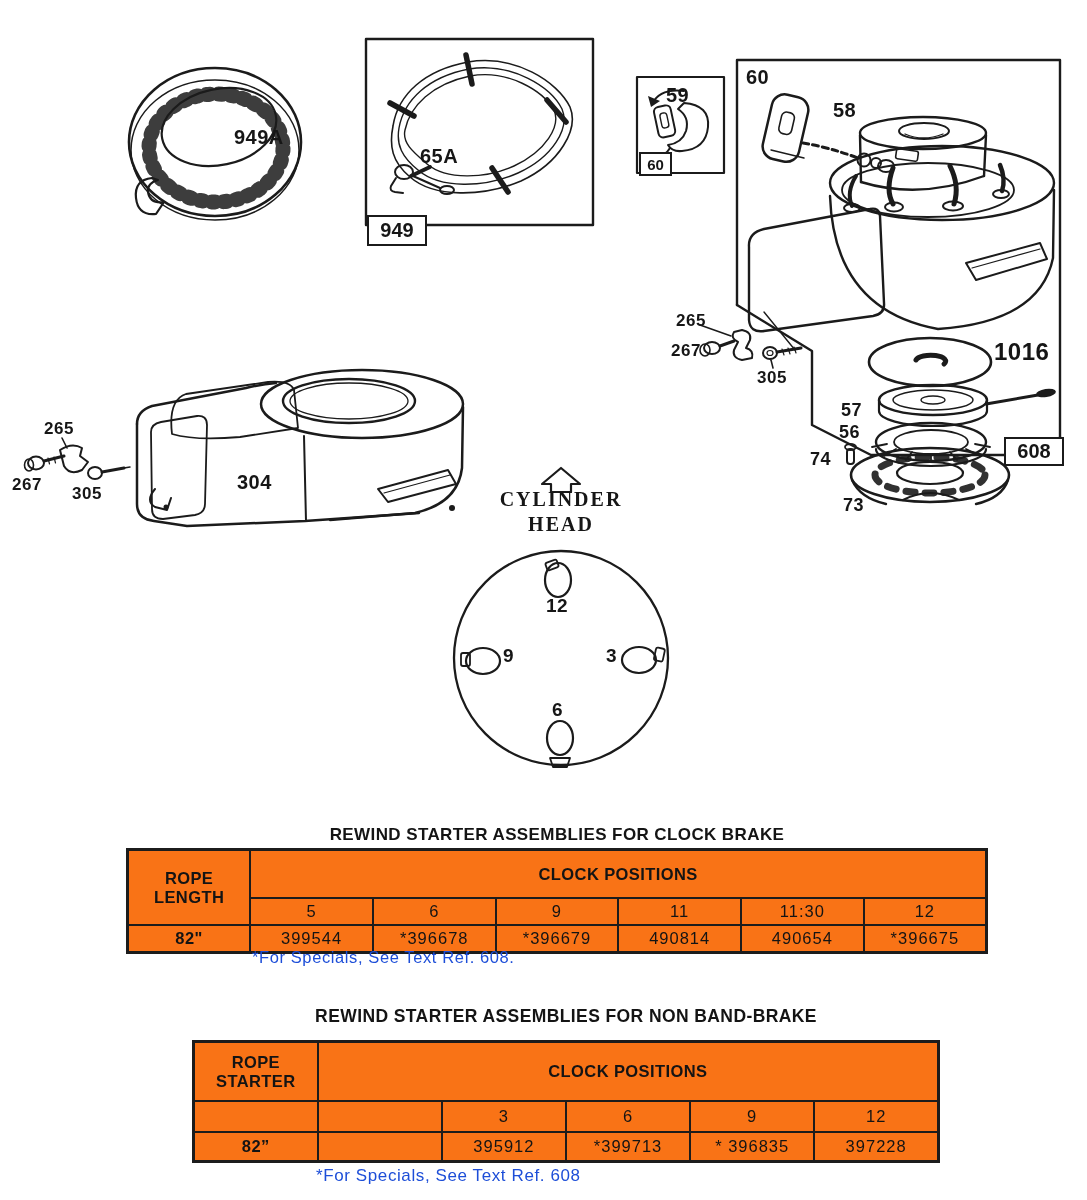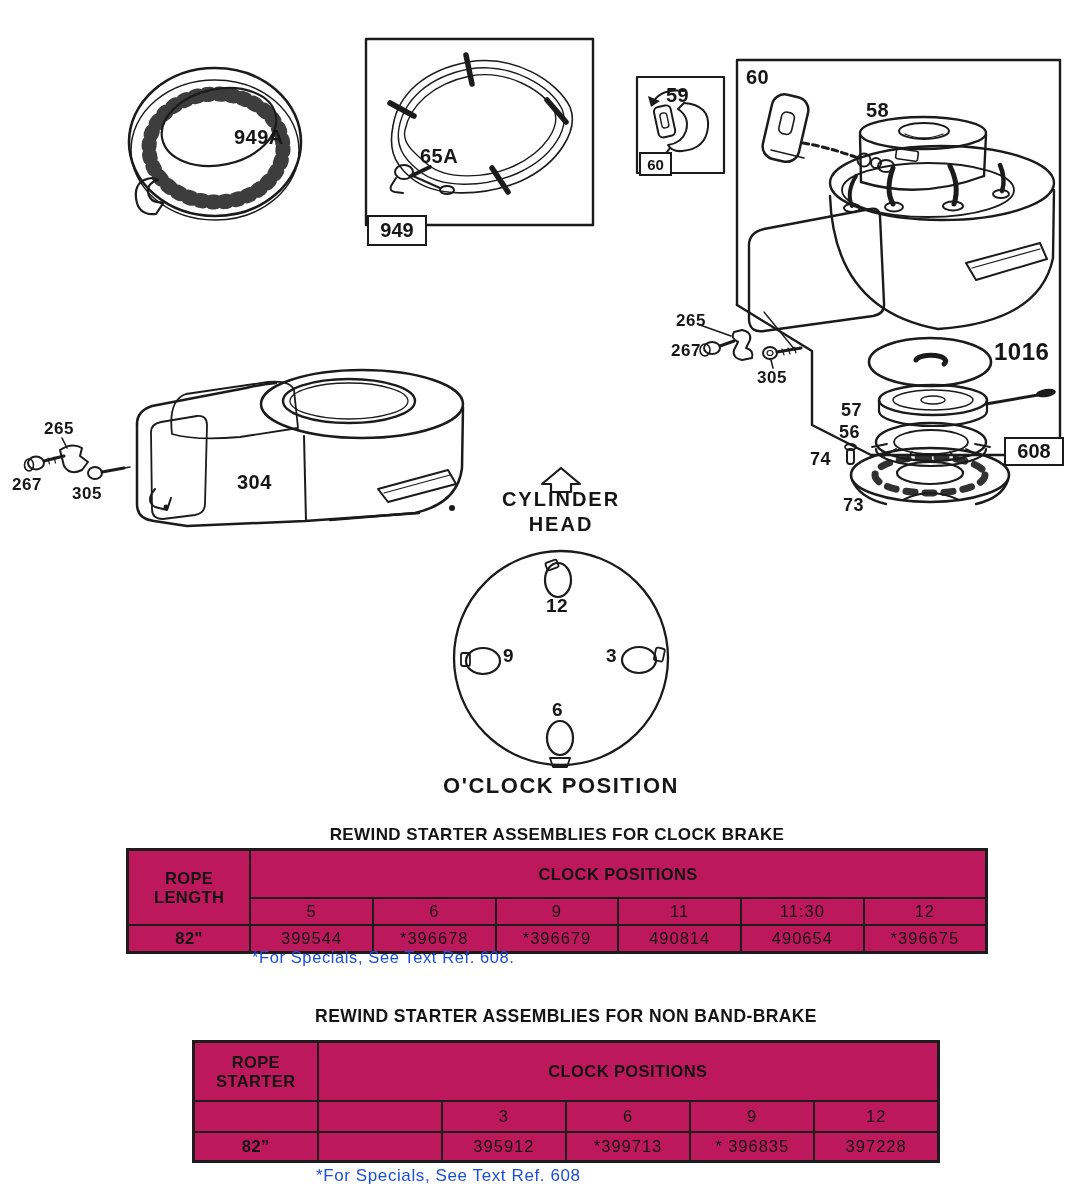--- a/index.html
+++ b/index.html
@@ -5,37 +5,37 @@
   html,body{margin:0;padding:0;background:#e8e8e8;}
   .page{position:relative;width:1087px;height:1200px;background:#ffffff;overflow:hidden;
         font-family:"Liberation Sans",sans-serif;color:#1b1b1b;}
   svg{position:absolute;left:0;top:0;}
   svg *{stroke:#1b1b1b;fill:none;stroke-linecap:round;stroke-linejoin:round;}
   svg .fill{fill:#1b1b1b;stroke:none;}
   .lbl{position:absolute;font-weight:600;font-size:17px;letter-spacing:.5px;white-space:nowrap;
        color:#161616;}
   .boxlbl{position:absolute;border:2.4px solid #1b1b1b;background:#fff;display:flex;
           align-items:center;justify-content:center;font-weight:600;color:#161616;}
-  .t{position:absolute;border-collapse:collapse;table-layout:fixed;background:#be185d;
+  .t{position:absolute;border-collapse:collapse;table-layout:fixed;background:#f97316;
      border:3px solid #1c1c1c;}
   .t th,.t td{border:2px solid #1c1c1c;text-align:center;vertical-align:middle;
      font-family:"Liberation Sans",sans-serif;color:#141414;padding:0;}
   .t th{font-weight:700;font-size:16.5px;letter-spacing:.4px;}
   .t .sub th{font-weight:400;font-size:16.5px;height:25px;letter-spacing:1px;}
   .t .data td{font-weight:400;font-size:16.5px;letter-spacing:1px;}
   .t .data td.rv{font-weight:700;letter-spacing:.5px;}
   .t1 .hdr th{height:46px;}
   .t1 .data td{height:25px;}
   .t2 .hdr th{height:57px;}
   .t2 .sub th{height:29px;}
   .t2 .data td{height:27px;}
   .tbl-title{position:absolute;font-weight:700;font-size:17px;letter-spacing:.4px;
              text-align:center;color:#141414;}
   .footnote{position:absolute;font-size:16.5px;letter-spacing:.6px;color:#1d4ed8;}
-  .clock-word{position:absolute;font-weight:600;letter-spacing:2px;text-align:center;color:#161616;}
+  .clock-word{position:absolute;font-weight:600;letter-spacing:2px;text-align:center;color:#161616;font-family:Liberation Serif, serif;}
 </style>
 </head>
 <body>
 
 <div class="page">
 
   <svg width="1087" height="815" viewBox="0 0 1087 815">
 
     <g>
       <ellipse cx="215" cy="142" rx="86" ry="74" stroke-width="2.6"></ellipse>
@@ -182,42 +182,41 @@
       <path d="M550,758 l20,0 l-3,9 l-14,0 z" stroke-width="1.8"></path>
     </g>
   </svg>
 
   <div class="lbl" style="left:204px;top:126px;font-size:20px;margin-left:30px;">949A</div>
   <div class="lbl" style="left:420px;top:145px;font-size:20px;">65A</div>
   <div class="boxlbl" style="left:367px;top:215px;width:56px;height:27px;font-size:20px;">949</div>
   <div class="lbl" style="left:666px;top:84px;font-size:20px;">59</div>
   <div class="boxlbl" style="left:639px;top:152px;width:29px;height:20px;font-size:15px;border-width:2px;">60</div>
   <div class="lbl" style="left:746px;top:66px;font-size:20px;">60</div>
-  <div class="lbl" style="left:833px;top:99px;font-size:20px;margin-left:33px;">58</div>
+  <div class="lbl" style="left:833px;top:99px;font-size:20px;">58</div>
   <div class="lbl" style="left:676px;top:311px;">265</div>
   <div class="lbl" style="left:671px;top:341px;">267</div>
   <div class="lbl" style="left:757px;top:368px;">305</div>
   <div class="lbl" style="left:994px;top:338px;font-size:24px;">1016</div>
   <div class="lbl" style="left:841px;top:400px;font-size:18px;">57</div>
   <div class="lbl" style="left:839px;top:422px;font-size:18px;">56</div>
   <div class="lbl" style="left:810px;top:449px;font-size:18px;">74</div>
   <div class="lbl" style="left:843px;top:495px;font-size:18px;">73</div>
   <div class="boxlbl" style="left:1004px;top:437px;width:56px;height:25px;font-size:20px;">608</div>
   <div class="lbl" style="left:44px;top:419px;">265</div>
   <div class="lbl" style="left:12px;top:475px;">267</div>
   <div class="lbl" style="left:72px;top:484px;">305</div>
   <div class="lbl" style="left:237px;top:471px;font-size:20px;">304</div>
 
   <div class="clock-word" style="left:480px;top:488px;width:162px;font-size:20px;">CYLINDER</div>
   <div class="clock-word" style="left:480px;top:513px;width:162px;font-size:20px;">HEAD</div>
   <div class="lbl" style="left:546px;top:595px;font-size:19px;">12</div>
   <div class="lbl" style="left:503px;top:645px;font-size:19px;">9</div>
   <div class="lbl" style="left:606px;top:645px;font-size:19px;">3</div>
   <div class="lbl" style="left:552px;top:699px;font-size:19px;">6</div>
-  <div class="clock-word" style="left:430px;top:773px;width:262px;font-size:22px;letter-spacing:1.5px;">O'CLOCK POSITION</div>
 
   <div class="tbl-title" style="left:126px;top:825px;width:862px;">REWIND STARTER ASSEMBLIES FOR CLOCK BRAKE</div>
   <table class="t t1" style="left:126px;top:848px;width:862px;">
     <colgroup>
         <col>
         <col>
         <col>
         <col>
         <col>
         <col>

